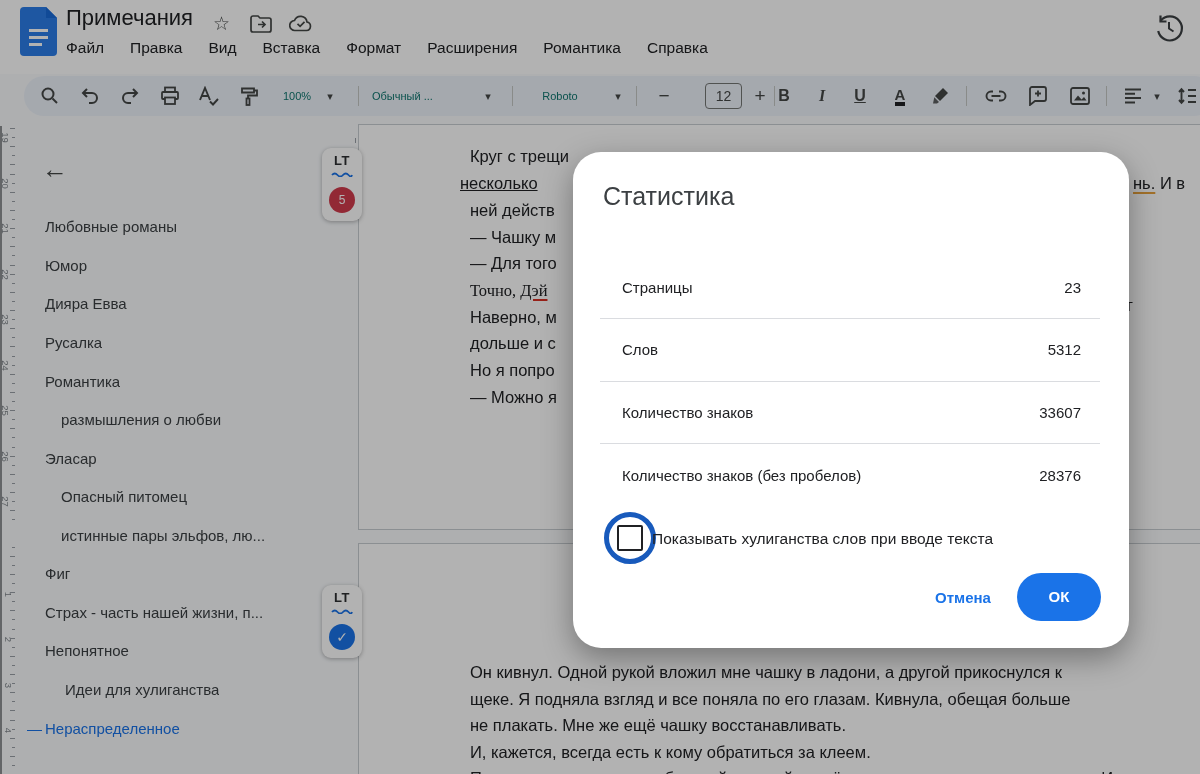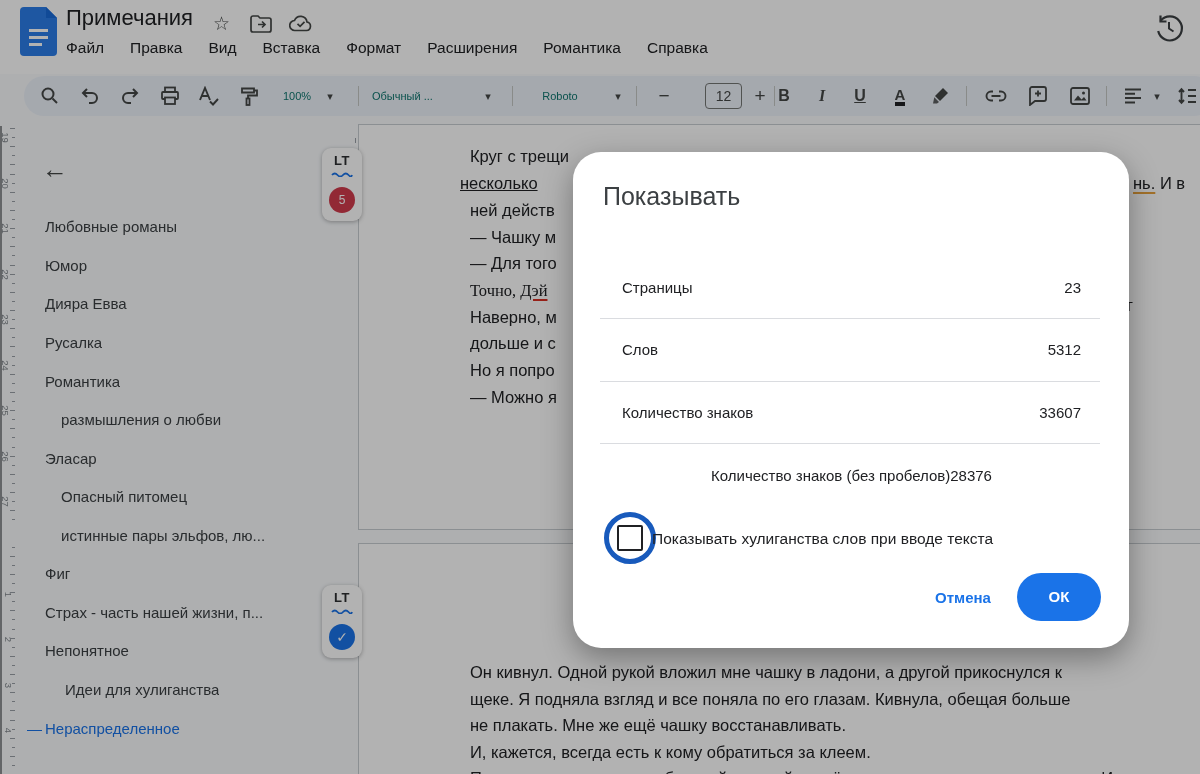--- a/index.html
+++ b/index.html
@@ -481,41 +481,41 @@
           <path d="M1 3 q2.75-3 5.5 0 t5.5 0 t5.5 0 t3.5 0"></path>
         </svg>
     </div>
     <div class="lt-badge lt-blue">✓</div>
   </div>
 </div>
 
 <div id="scrim"></div>
 
 <div id="dialog">
-  <div id="dialog-title">Показывать</div>
+  <div id="dialog-title">Статистика</div>
 
   <div class="stat-row" style="top:119px;">
     <span class="stat-label">Страницы</span>
     <span class="stat-value">23</span>
   </div>
   <div class="stat-div" style="top:166px;"></div>
 
   <div class="stat-row" style="top:181px;">
     <span class="stat-label">Слов</span>
     <span class="stat-value">5312</span>
   </div>
   <div class="stat-div" style="top:229px;"></div>
 
   <div class="stat-row" style="top:244px;">
     <span class="stat-label">Количество знаков</span>
     <span class="stat-value">33607</span>
   </div>
   <div class="stat-div" style="top:291px;"></div>
 
-  <div class="stat-row" style="top:307px;justify-content:center;">
+  <div class="stat-row" style="top:307px;">
     <span class="stat-label">Количество знаков (без пробелов)</span>
     <span class="stat-value">28376</span>
   </div>
 
   <div id="cb-ring"></div>
   <div id="cb-box"></div>
   <div id="cb-label">Показывать хулиганства слов при вводе текста</div>
 
   <button id="cancel-btn">Отмена</button>
   <button id="ok-btn">ОК</button>

